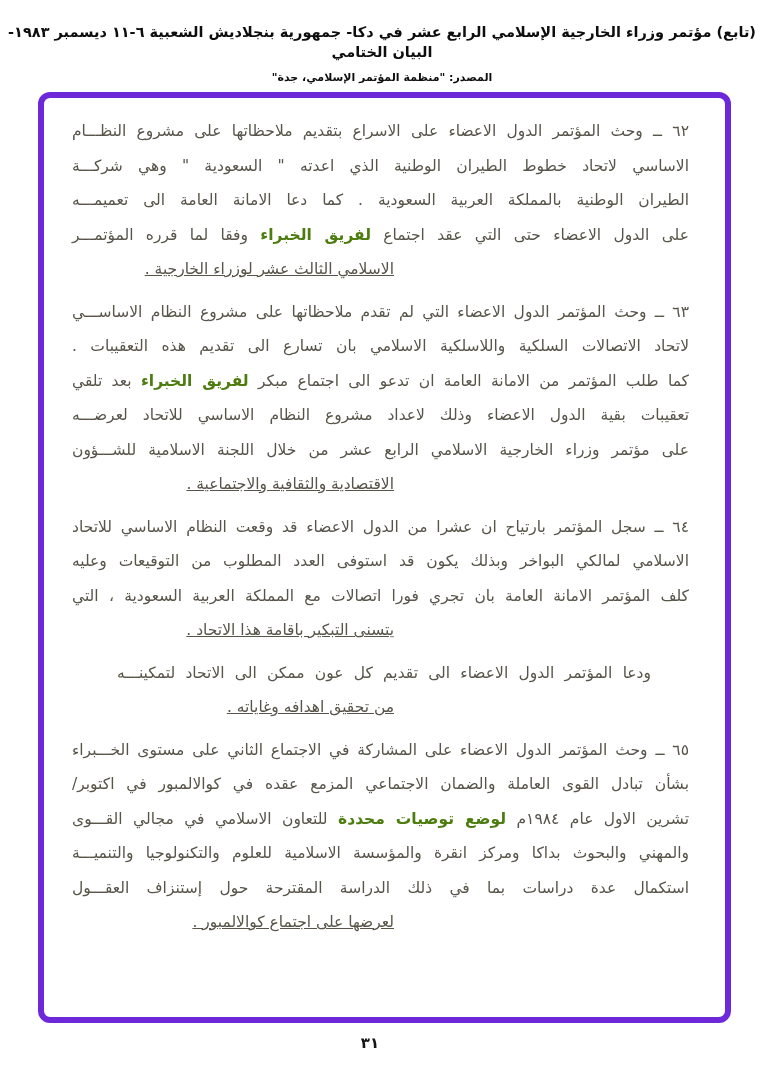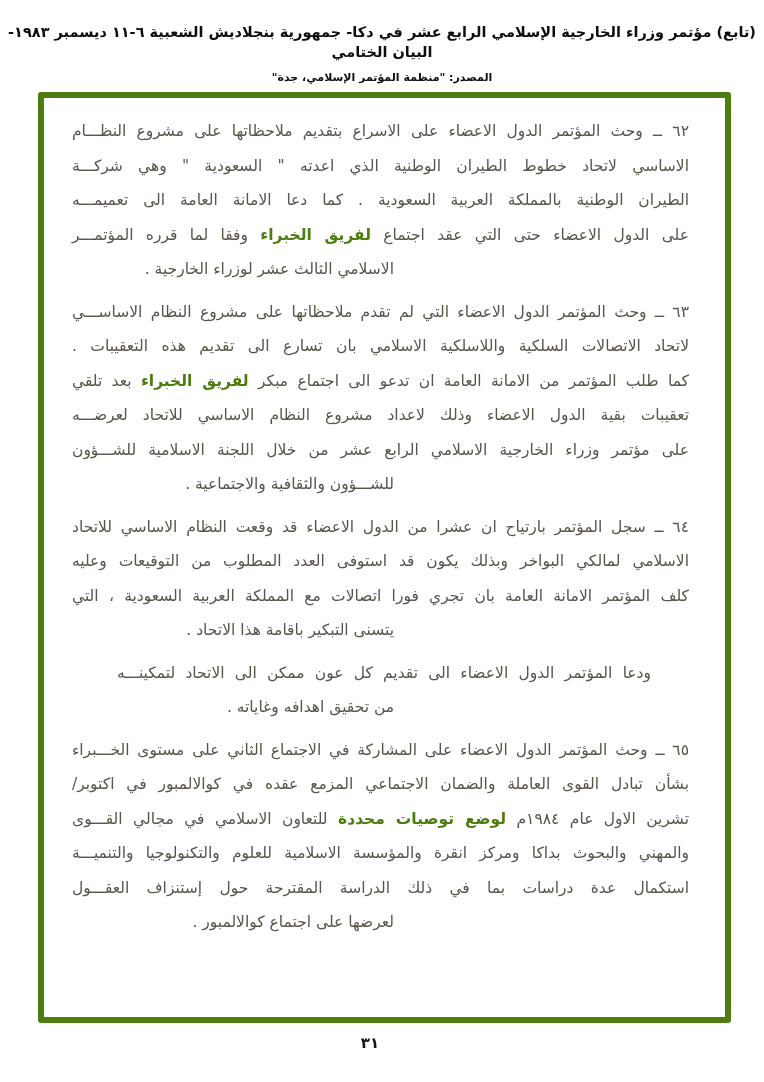--- a/index.html
+++ b/index.html
@@ -12,40 +12,41 @@
     overflow:hidden;
   }
   .page { position:absolute; inset:0; background:#ffffff; }
 
   .doc-header { position:absolute; top:22px; left:0; right:0; text-align:center; color:#0e0e0e; }
   .doc-title  { font-size:14.5px; font-weight:bold; letter-spacing:0; line-height:20px; padding:0 2px; }
   .doc-source { font-size:11px;  font-weight:bold; margin-top:9px; }
 
   .frame {
     position:absolute; left:38px; top:92px; width:693px; height:931px;
-    border:6px solid #4d7c0f; border-radius:3px; background:#ffffff;
+    border:6px solid #6d28d9; border-radius:12px; background:#ffffff;
   }
   .scan {
     position:absolute; inset:0;
     padding:16px 36px 0 28px;
     color:#585449;
     font-size:15.5px;
     filter:blur(0.25px);
   }
   .para { margin:0 0 8px 0; }
   .line {
     display:block;
     line-height:34.5px;
     text-align:justify;
     text-align-last:justify;
   }
   .short {
     text-align:right;
     text-align-last:right;
     padding-right:295px;
+    text-decoration:underline;
   }
   .indent { padding-right:38px; padding-left:45px; }
   .dark { font-weight:bold; color:#4d7c0f; }
 
   .page-number {
     position:absolute; left:330px; top:1034px; width:80px;
     text-align:center; font-size:15px; font-weight:bold; color:#151515;
   }
 </style>
 </head>
@@ -68,21 +69,21 @@
         <span class="line"><span>على الدول الاعضاء حتى التي عقد اجتماع </span><span class="dark">لفريق الخبراء</span><span> وفقا لما قرره المؤتمـــر</span></span>
         <span class="line short">الاسلامي الثالث عشر لوزراء الخارجية .</span>
       </div>
 
       <div class="para">
         <span class="line">٦٣ ــ وحث المؤتمر الدول الاعضاء التي لم تقدم ملاحظاتها على مشروع النظام الاساســـي</span>
         <span class="line">لاتحاد الاتصالات السلكية واللاسلكية الاسلامي بان تسارع الى تقديم هذه التعقيبات .</span>
         <span class="line"><span>كما طلب المؤتمر من الامانة العامة ان تدعو الى اجتماع مبكر </span><span class="dark">لفريق الخبراء</span><span> بعد تلقي</span></span>
         <span class="line">تعقيبات بقية الدول الاعضاء وذلك لاعداد مشروع النظام الاساسي للاتحاد لعرضـــه</span>
         <span class="line">على مؤتمر وزراء الخارجية الاسلامي الرابع عشر من خلال اللجنة الاسلامية للشـــؤون</span>
-        <span class="line short">للشـــؤون والثقافية والاجتماعية .</span>
+        <span class="line short">الاقتصادية والثقافية والاجتماعية .</span>
       </div>
 
       <div class="para">
         <span class="line">٦٤ ــ سجل المؤتمر بارتياح ان عشرا من الدول الاعضاء قد وقعت النظام الاساسي للاتحاد</span>
         <span class="line">الاسلامي لمالكي البواخر وبذلك يكون قد استوفى العدد المطلوب من التوقيعات وعليه</span>
         <span class="line">كلف المؤتمر الامانة العامة بان تجري فورا اتصالات مع المملكة العربية السعودية ، التي</span>
         <span class="line short">يتسنى التبكير باقامة هذا الاتحاد .</span>
       </div>
 
       <div class="para">

